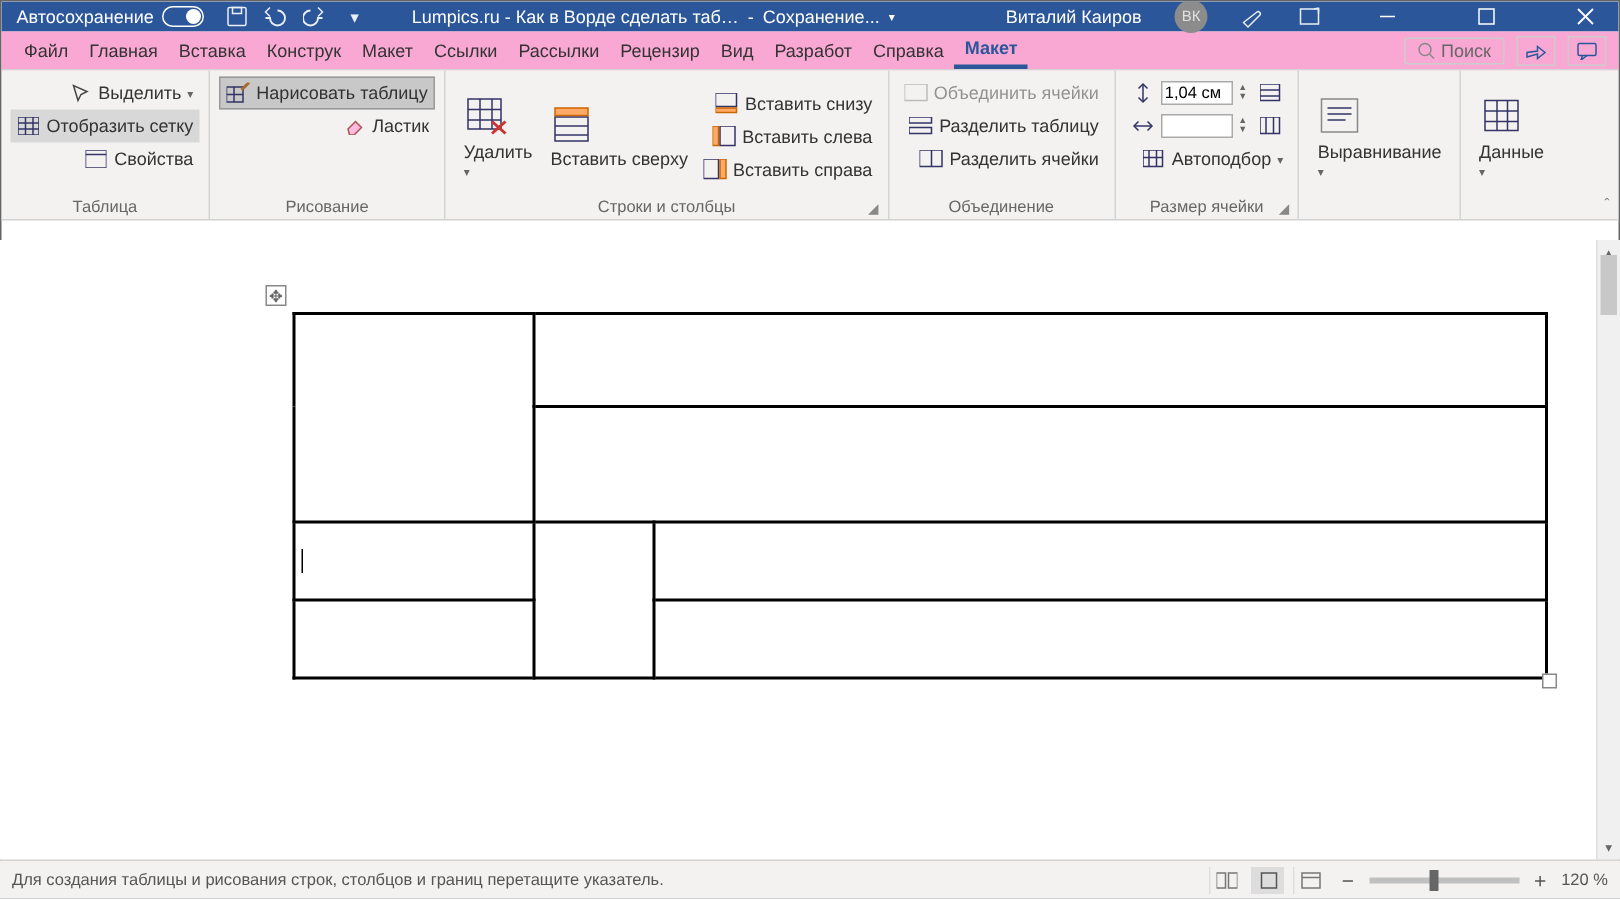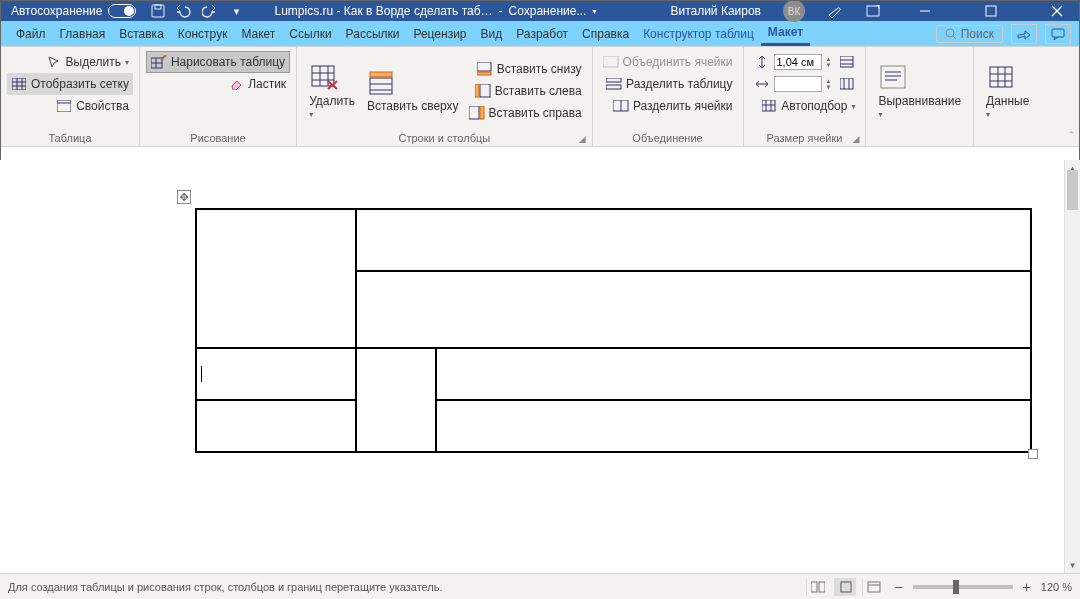--- a/index.html
+++ b/index.html
@@ -12,21 +12,21 @@
     .toggle .knob { width: 10px; height: 10px; background: #fff; border-radius: 50%; position: absolute; right: 1px; top: 1px; }
     .title-bar .qat { display: flex; gap: 10px; margin-left: 14px; }
     .title-bar .qat-icon { width: 16px; height: 16px; display: flex; align-items: center; justify-content: center; opacity: 0.9; }
     .title-text { margin-left: 30px; display: flex; gap: 6px; align-items: center; }
     .title-right { margin-left: auto; display: flex; align-items: center; gap: 22px; padding-right: 0; }
     .avatar { width: 22px; height: 22px; border-radius: 50%; background: #8c8c8c; display: flex; align-items: center; justify-content: center; font-size: 10px; color: #e0e0e0; }
     .winbtn { width: 44px; height: 34px; display: flex; align-items: center; justify-content: center; }
     .winbtn.close { background: transparent; }
     
     
-    .tabs { height: 26px; background: #7dd3fc; display: flex; align-items: stretch; font-size: 12px; color: #333; border-bottom: 1px solid #d4d4d4; padding-left: 8px; }
+    .tabs { height: 26px; background: #f9a8d4; display: flex; align-items: stretch; font-size: 12px; color: #333; border-bottom: 1px solid #d4d4d4; padding-left: 8px; }
     .tab { padding: 0 7px; display: flex; align-items: center; cursor: pointer; white-space: nowrap; }
     .tab.ctx { color: #2b579a; }
     .tab.ctx.active { font-weight: 600; border-bottom: 3px solid #2b579a; }
     .tabs-right { margin-left: auto; display: flex; align-items: center; gap: 8px; padding-right: 8px; }
     .search-box { display: flex; align-items: center; gap: 4px; color: #666; font-size: 12px; border: 1px solid #ccc; padding: 1px 8px; border-radius: 2px; }
     .share-btn, .comment-btn { width: 26px; height: 20px; border: 1px solid #ccc; display: flex; align-items: center; justify-content: center; }
     
     
     .ribbon { height: 100px; background: #f3f2f1; display: flex; font-size: 12px; color: #333; border-bottom: 1px solid #d4d4d4; position: relative; }
     .group { border-right: 1px solid #d4d4d4; display: flex; flex-direction: column; padding: 4px 6px 0 6px; }
@@ -144,21 +144,20 @@
   <div class="tab">Главная</div>
   <div class="tab">Вставка</div>
   <div class="tab">Конструк</div>
   <div class="tab">Макет</div>
   <div class="tab">Ссылки</div>
   <div class="tab">Рассылки</div>
   <div class="tab">Рецензир</div>
   <div class="tab">Вид</div>
   <div class="tab">Разработ</div>
   <div class="tab">Справка</div>
-  <div class="tab ctx">Конструктор таблиц</div>
   <div class="tab ctx active">Макет</div>
   <div class="tabs-right">
     <div class="search-box">
       <span>
           <svg width="12" height="12">
             <circle cx="5" cy="5" r="4" fill="none" stroke="#888"></circle>
             <line x1="8" y1="8" x2="11" y2="11" stroke="#888"></line>
           </svg>
         </span>
       <span>Поиск</span>

